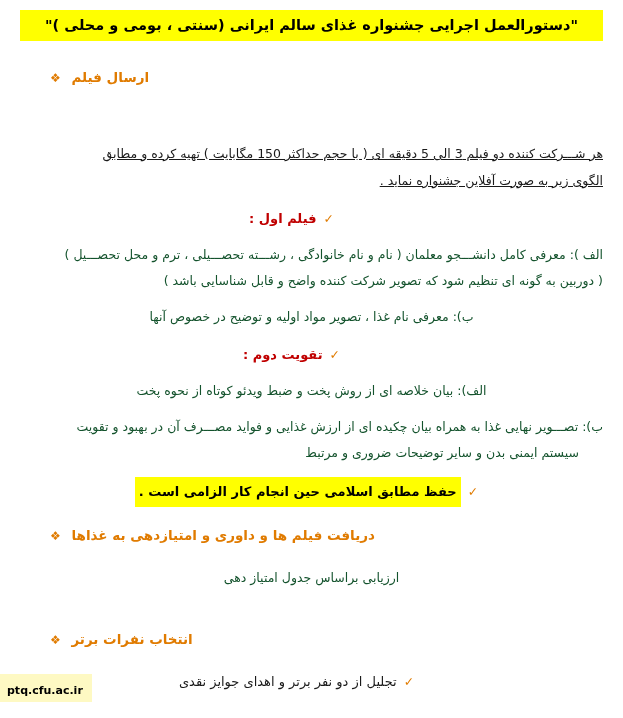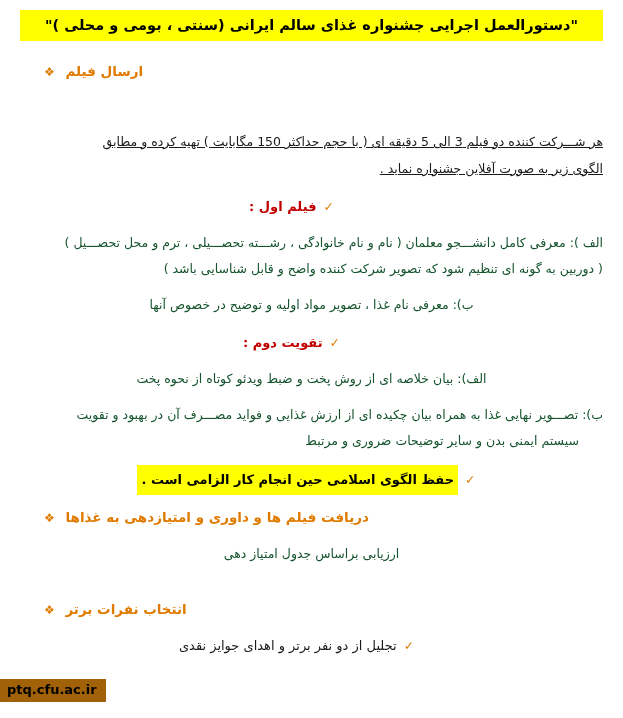--- a/index.html
+++ b/index.html
@@ -36,21 +36,21 @@
     line-height: 1.4;
     letter-spacing: 0;
   }
 
   
   .section-head {
     color: #e07b00;
     font-weight: bold;
     font-size: 13.5px;
     text-align: left;
-    margin: 2px;
+    margin: 8px;
     padding: 0 0 0 22px;
     line-height: 1.6;
     white-space: nowrap;
   }
   .section-head .sym {
     color: #e07b00;
     font-size: 12px;
     margin-right: 6px;
   }
   .section-head .txt { display: inline-block; }
@@ -125,27 +125,27 @@
   .spacer-sm { height: 10px; }
   .spacer-md { height: 18px; }
   .spacer-lg { height: 30px; }
   .spacer-xl { height: 44px; }
 
   
   .footer-badge {
     position: absolute;
     left: 0;
     bottom: 16px;
-    background: #a16207;
+    background: #fef9c3;
     color: #000000;
     font-family: "DejaVu Sans", "Liberation Sans", sans-serif;
-    font-size: 13px;
+    font-size: 11px;
     font-weight: bold;
     direction: ltr;
-    padding: 2px 9px 3px 7px;
+    padding: 10px 9px 3px 7px;
     line-height: 1.35;
   }
 </style>
 </head>
 <body>
 
 <div class="page">
 
   <div class="title-banner">"دستورالعمل اجرایی جشنواره غذای سالم ایرانی (سنتی ، بومی و محلی )"</div>
 
@@ -190,21 +190,21 @@
 
   <div class="spacer-sm"></div>
 
   <div class="sub-item">ب): تصـــویر نهایی غذا به همراه بیان چکیده ای از  ارزش غذایی  و فواید مصـــرف آن  در بهبود و تقویت</div>
   <div class="sub-item pad-r">سیستم ایمنی بدن  و سایر توضیحات ضروری و مرتبط</div>
 
   <div class="spacer-sm"></div>
 
   <div class="check-line highlight-line">
     <span class="tick">✓</span>
-    <span class="ctext">حفظ الگوی اسلامی حین انجام کار الزامی است .</span>
+    <span class="ctext">حفظ مطابق اسلامی حین انجام کار الزامی است .</span>
   </div>
 
   <div class="spacer-sm"></div>
 
   <div class="section-head">
     <span class="txt">دریافت فیلم ها و داوری و امتیازدهی به غذاها</span>
     <span class="sym">❖</span>
   </div>
 
   <div class="spacer-sm"></div>

